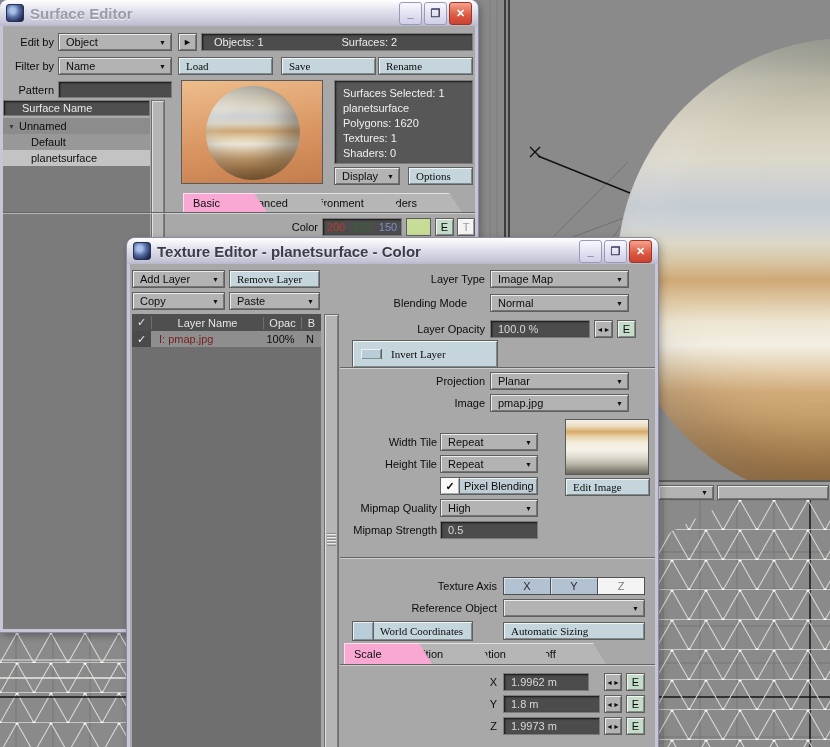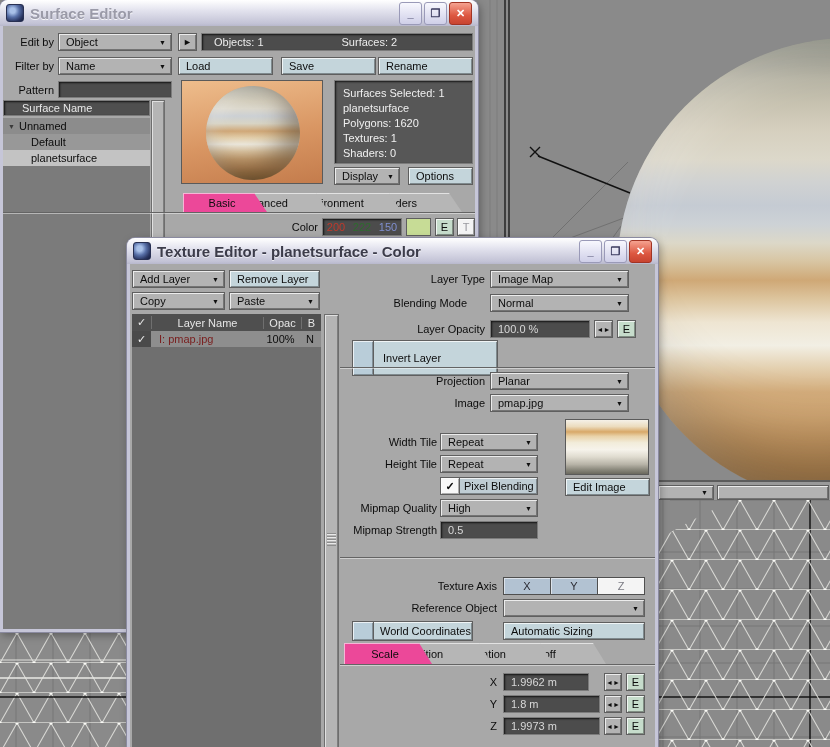--- a/index.html
+++ b/index.html
@@ -23,31 +23,31 @@
   .wbtn.mm{background:linear-gradient(#f8f8fe,#cfcfe8);border:1px solid #9a9ab8;color:#3a3a5e;}
   .wbtn.cl{background:linear-gradient(#f5a290,#dd5740 60%,#c84430);border:1px solid #a03424;color:#fff;}
   .xp-body{position:absolute;background:#a8a8a8;}
   
   .dd,.btn{position:absolute;background:#b3b3b3;border:1px solid #5f5f5f;display:flex;align-items:center;
       padding:0 5px 0 7px;box-sizing:border-box;
       box-shadow:inset 1px 1px 0 rgba(255,255,255,.75), inset -1px -1px 0 rgba(0,0,0,.35);}
   .dd .arr{margin-left:auto;font-size:7px;color:#101010;line-height:1;}
   .btn{justify-content:flex-start;}
   .btn.center{justify-content:center;padding:0;}
-  .blue{background:#c4d5db;}
+  .blue{background:#c4d5db;font-family:Liberation Serif, serif;}
   .green{background:#c6dccb;}
   .white{background:#f4f4f4;}
   .darkf{position:absolute;background:#4c4c4c;color:#d8d8d8;border:1px solid #7c7c7c;
       box-shadow:inset 1px 1px 2px rgba(0,0,0,.75);display:flex;align-items:center;
       padding-left:7px;box-sizing:border-box;}
   .lbl{position:absolute;text-align:right;white-space:nowrap;}
   .tab{position:absolute;height:19px;background:#b6b6b6;display:flex;align-items:center;
       padding:0 16px 0 10px;clip-path:polygon(0 0,calc(100% - 13px) 0,100% 100%,0 100%);
       box-shadow:inset 1px 1px 0 rgba(255,255,255,.6);}
-  .tab.active{background:#ec4899;z-index:3;justify-content:center;}
+  .tab.active{background:#f9a8d4;z-index:3;}
   .hline{position:absolute;height:1px;background:#646464;box-shadow:0 1px 0 rgba(255,255,255,.45);}
   .sb{position:absolute;background:#b5b5b5;border:1px solid #6e6e6e;
       box-shadow:inset 1px 1px 0 rgba(255,255,255,.6), inset -1px -1px 0 rgba(0,0,0,.3);}
   .grip{position:absolute;left:2px;right:2px;height:13px;
       background:repeating-linear-gradient(180deg,#8d8d8d 0 1px,rgba(255,255,255,.7) 1px 2px,transparent 2px 3px);}
   .spin{font-size:7px;letter-spacing:0;justify-content:center;padding:0;}
   .chk-sq{width:20px;align-self:stretch;border-right:1px solid #5f5f5f;flex:0 0 auto;
       box-shadow:inset 1px 1px 0 rgba(255,255,255,.7), inset -1px -1px 0 rgba(0,0,0,.3);}
   .seg{position:absolute;display:flex;border:1px solid #4f4f4f;box-sizing:border-box;}
   .seg>div{flex:1;display:flex;align-items:center;justify-content:center;border-right:1px solid #4f4f4f;
@@ -316,21 +316,21 @@
     <div class="lbl" style="left:218px;top:85px;width:140px">Layer Opacity</div>
     <div class="darkf" style="left:363px;top:82px;width:100px;height:18px">
       <span>100.0 %</span>
     </div>
     <div class="btn center spin" style="left:467px;top:82px;width:19px;height:18px">
       <span>◄►</span>
     </div>
     <div class="btn center green" style="left:490px;top:82px;width:19px;height:18px">
       <span>E</span>
     </div>
-    <div class="btn blue" style="left:225px;top:102px;width:146px;height:36px;padding:0">
+    <div class="btn blue" style="left:225px;top:102px;width:146px;height:28px;padding:8px">
       <span class="chk-sq" style="background:#b9cdd9"></span>
       <span style="margin-left:9px">Invert Layer</span>
     </div>
     <div class="hline" style="left:213px;top:129px;width:315px"></div>
 
     <div class="lbl" style="left:218px;top:137px;width:140px">Projection</div>
     <div class="dd" style="left:363px;top:134px;width:139px;height:18px">
       <span>Planar</span>
       <span class="arr">▼</span>
     </div>

